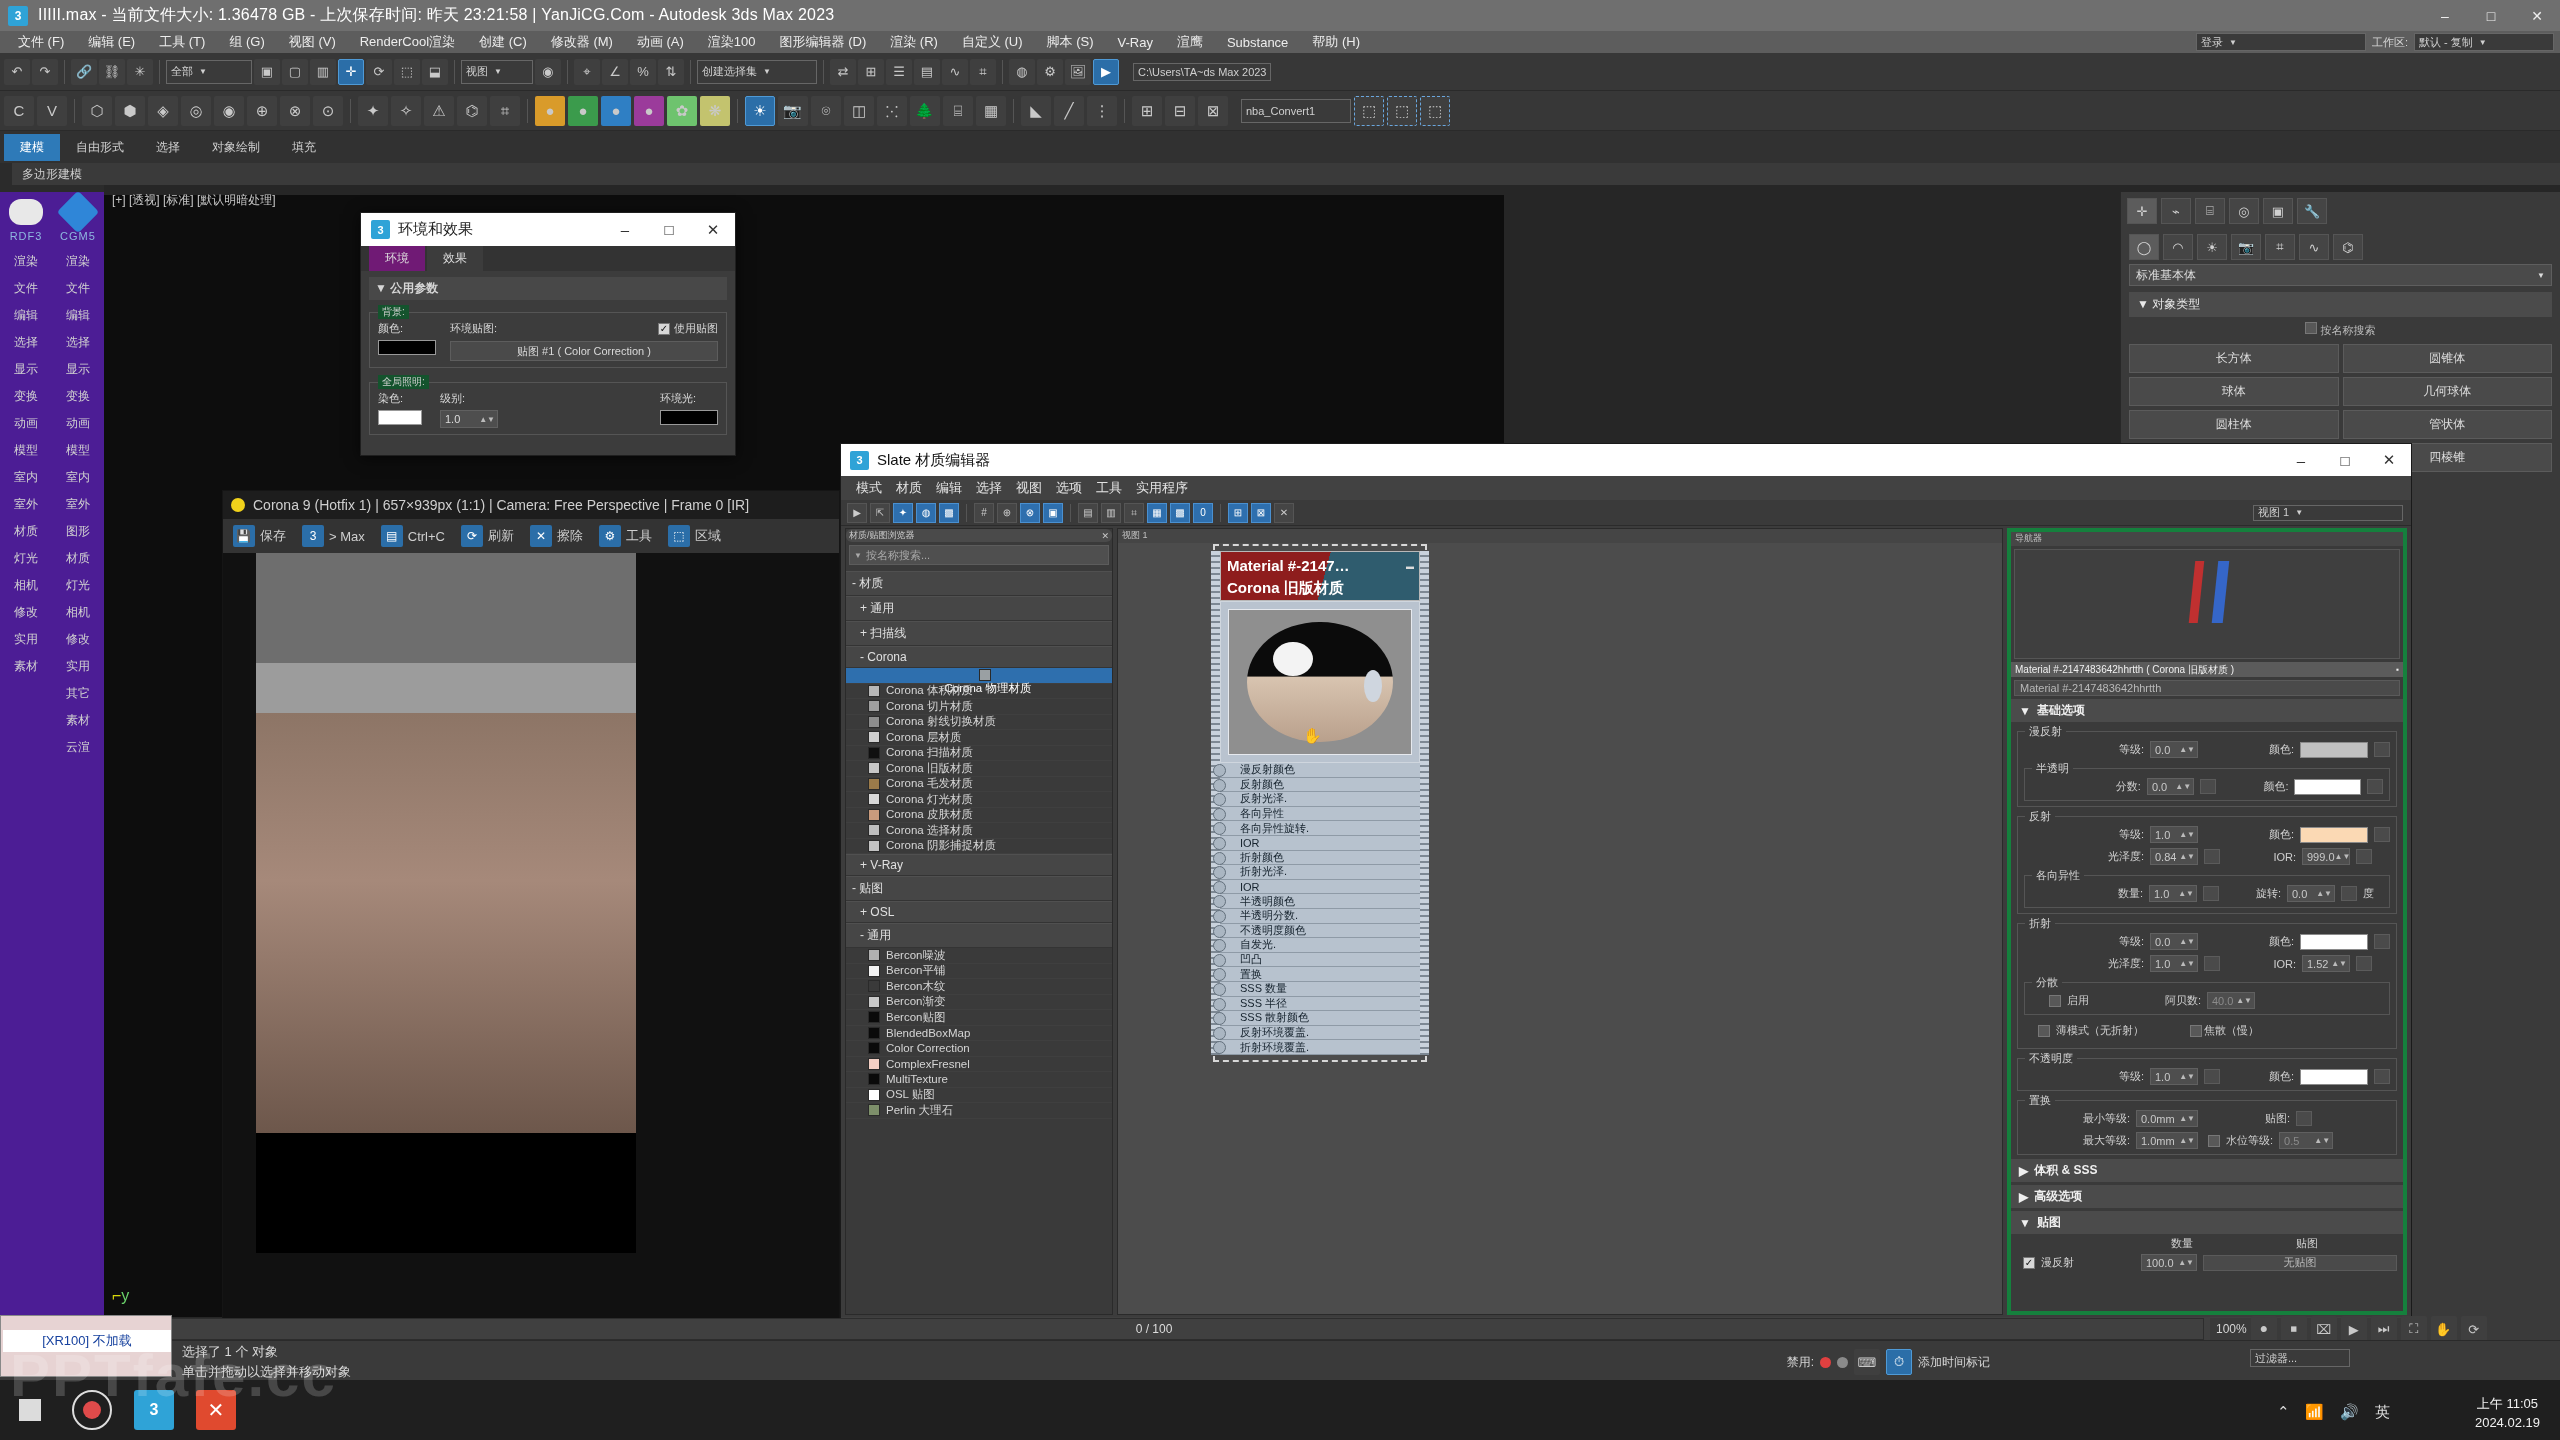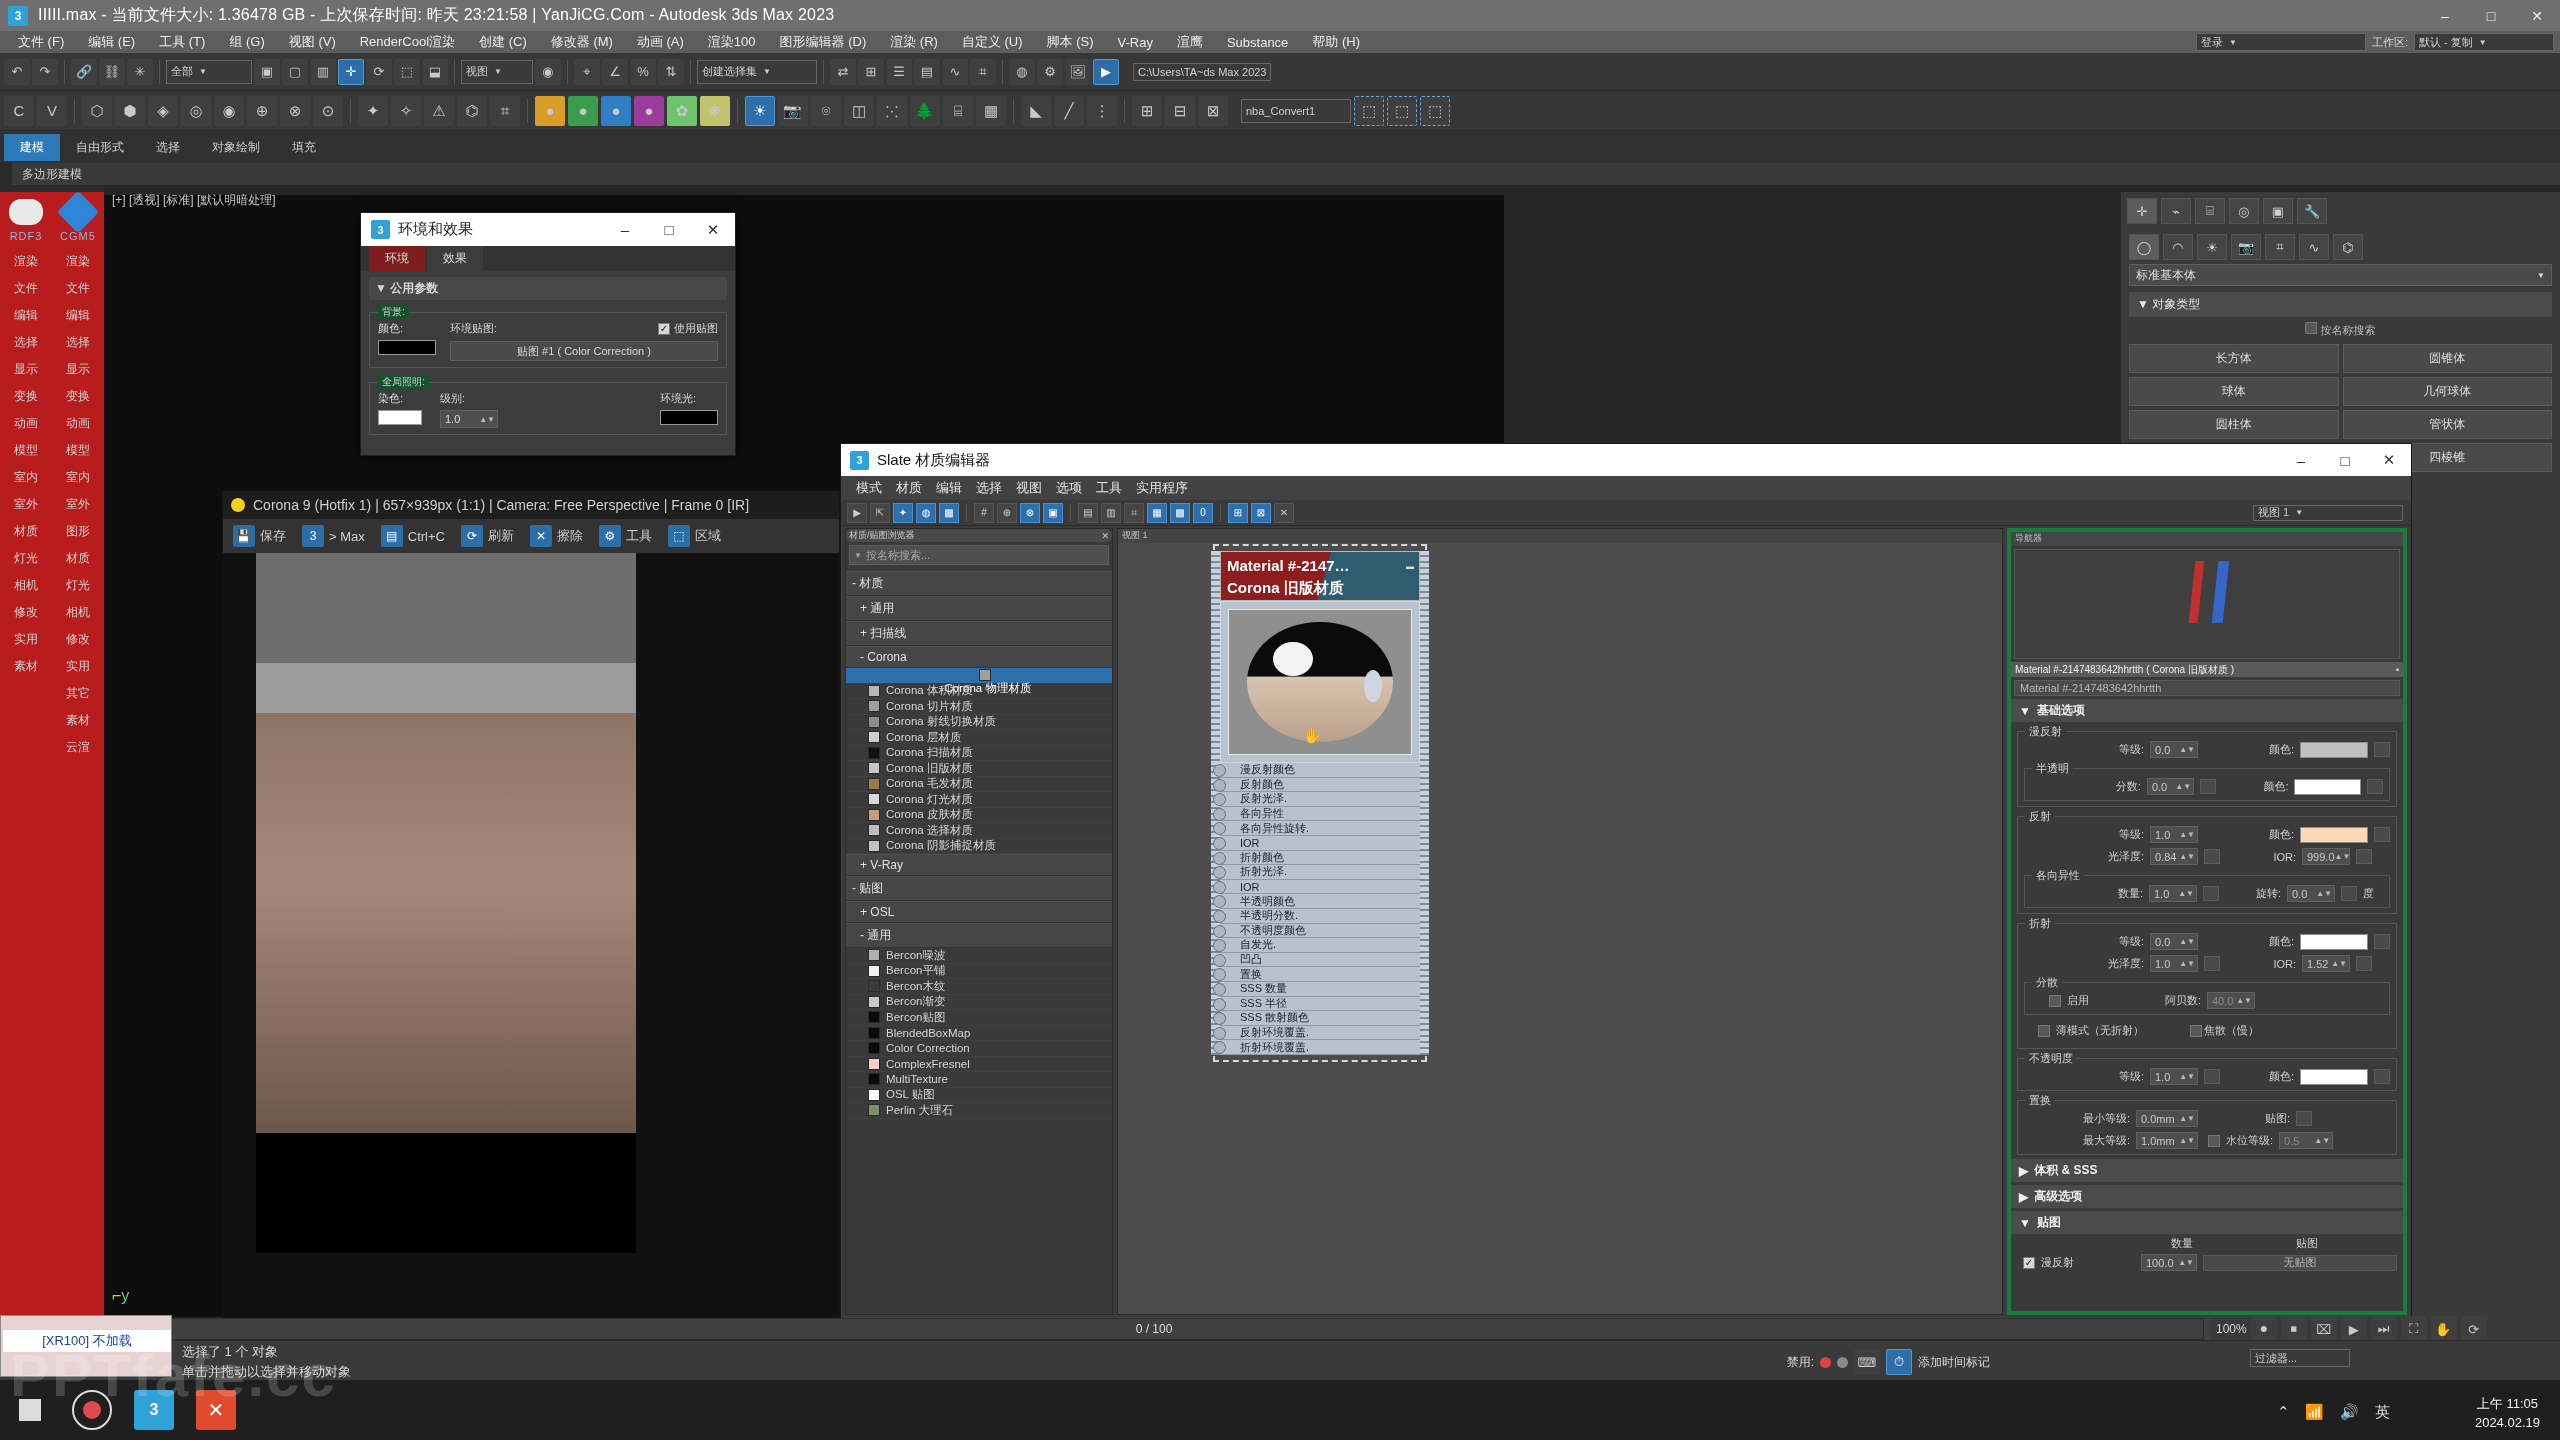--- a/index.html
+++ b/index.html
@@ -47,21 +47,21 @@
 
   
   #ribbon { left:0; top:131px; width:2560px; height:32px; background:#313131;
       display:flex; align-items:center; font-size:12px; padding-left:4px; }
   #ribbon .rtab { padding:5px 16px; color:#cfcfcf; }
   #ribbon .rtab.active { background:#2e7ab8; color:#fff; }
   #ribbon2 { left:12px; top:163px; width:2560px; height:22px; background:#3a3a3a;
       display:flex; align-items:center; font-size:12px; padding-left:10px; color:#cdcdcd;}
 
   
-  .vbar { top:192px; width:52px; background:#b91c1c; display:flex; flex-direction:column;
+  .vbar { top:192px; width:52px; background:#4c1d95; display:flex; flex-direction:column;
       align-items:center; padding-top:4px;text-align:center; }
   #vbarA { left:0; }
   #vbarB { left:52px; }
   .vbar .vlogo { width:40px; height:32px; display:flex; align-items:center; justify-content:center;
       margin-bottom:2px; }
   .vbar .vttl { font-size:11px; color:#8fb8e0; margin-bottom:6px; letter-spacing:1px; }
   .vbar .vitem { font-size:12px; color:#d0d0d0; padding:5px 0; }
 
   
   #viewport { left:104px; top:185px; width:2456px; height:1155px; background:#262626; }
@@ -91,21 +91,21 @@
   .wintitle .ico { width:19px;height:19px;background:#2fa3d7;color:#fff;font-size:11px;font-weight:bold;
      display:flex;align-items:center;justify-content:center;margin-right:8px;border-radius:2px;}
   .winctl { margin-left:auto; display:flex; }
   .winctl div { width:44px; height:33px; display:flex; align-items:center; justify-content:center;
      font-size:15px; color:#333; }
 
   
   #envwin { left:360px; top:212px; width:376px; height:244px; background:#3c3c3c; }
   #envtabs { display:flex; background:#333; height:25px; align-items:flex-end; padding-left:8px;}
   .etab { padding:4px 16px; font-size:12px; background:#3c3c3c; color:#ddd; margin-right:2px;}
-  .etab.sel { background:#7f1d1d; }
+  .etab.sel { background:#701a75; }
   .envbody { padding:6px 8px; font-size:12px; }
   .grp { border:1px solid #555; margin-top:6px; padding:8px 8px 6px; position:relative; }
   .grp > .glbl { position:absolute; top:-8px; left:8px; background:#14532d; padding:0 4px;
      font-size:10px; color:#cfcfcf; }
   .swatch { border:1px solid #999; display:inline-block; }
   .spin { background:#4e4e4e; border:1px solid #606060; height:18px; width:58px; font-size:11px;
      display:flex; align-items:center; padding-left:4px; color:#ddd; }
   .spinar { margin-left:auto; font-size:8px; color:#bbb; padding-right:2px;}
   .mapbtn { background:#4a4a4a; border:1px solid #5d5d5d; height:20px; font-size:11px;
      display:flex; align-items:center; justify-content:center; color:#d9d9d9; }

